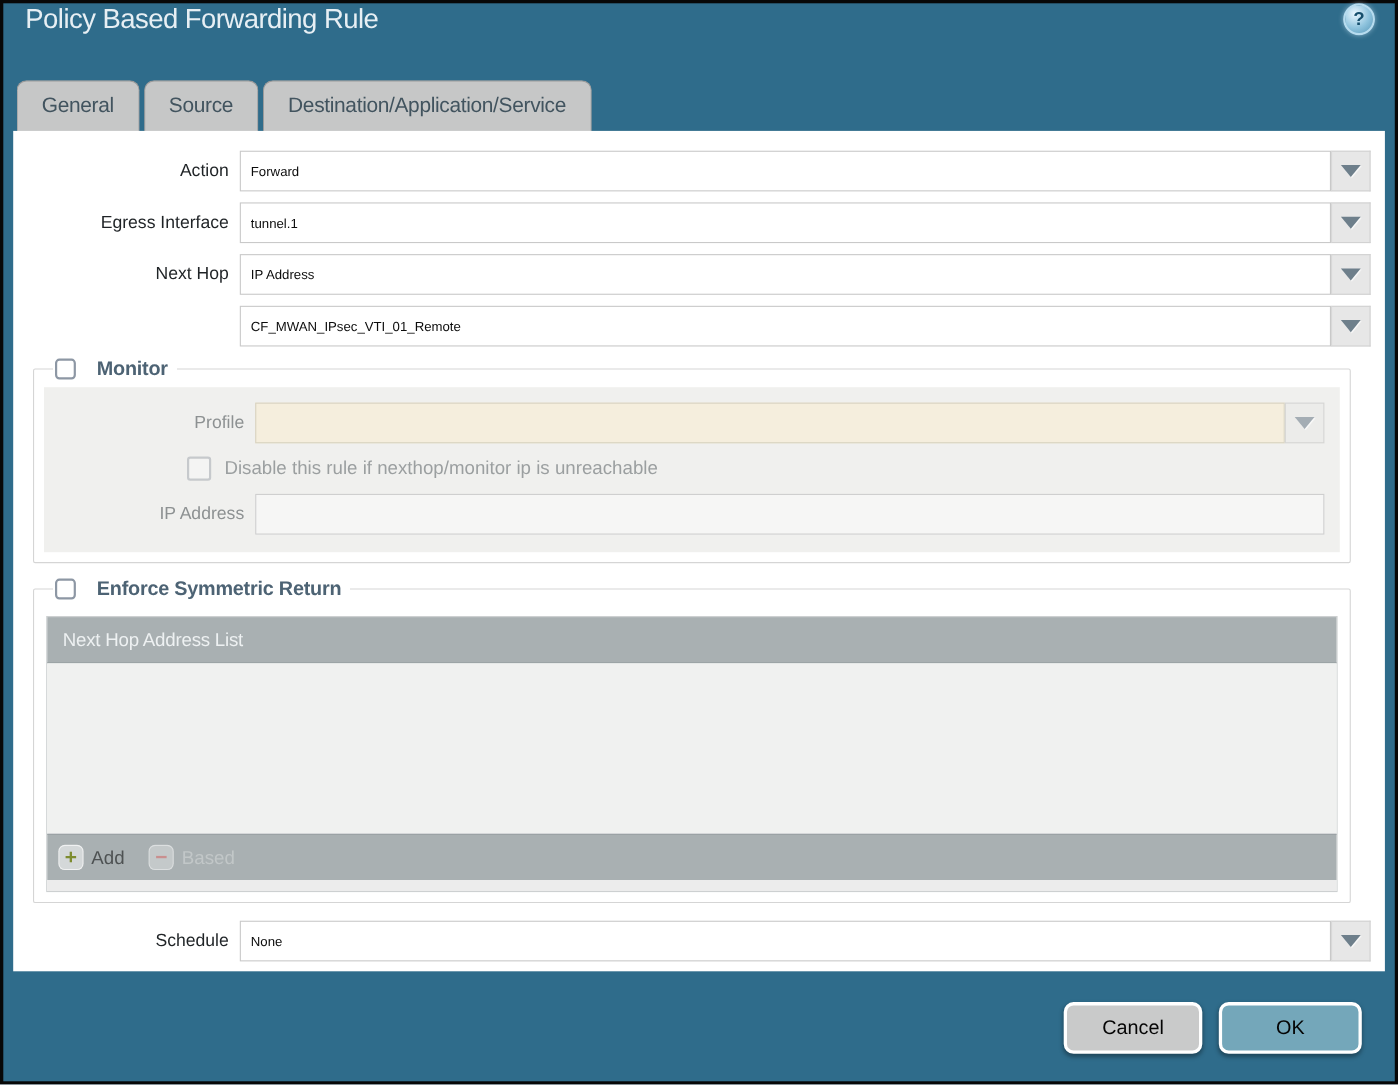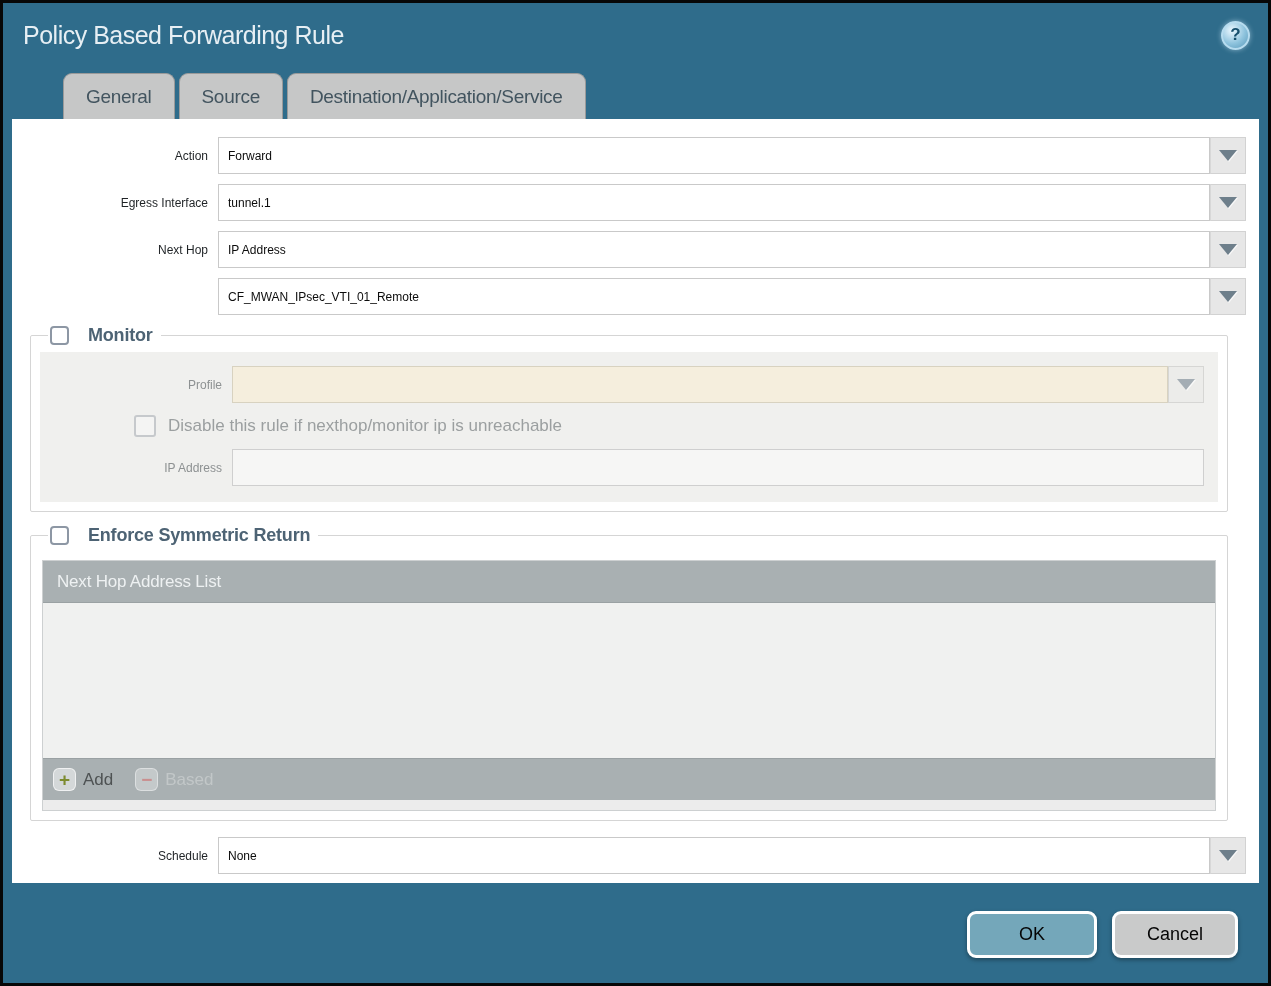--- a/index.html
+++ b/index.html
@@ -6,38 +6,38 @@
   html,body { width:1271px; height:986px; }
   .window {
     width:1271px; height:986px;
     background:#2f6c8b;
     border:3px solid #070707;
     display:flex; flex-direction:column;
   }
   
   .titlebar {
     height:64px; flex:0 0 64px;
-    display:flex; align-items:center; justify-content:space-between;
+    display:flex; align-items:flex-start; justify-content:space-between;
     padding:0 18px 0 20px;
   }
   .title {
     color:#e7eff4; font-size:25px; font-weight:400; letter-spacing:-0.5px;
   }
   .help-badge {
     width:29px; height:29px; border-radius:50%;
     background:radial-gradient(circle at 35% 30%, #eaf7ff, #8ec3dd 55%, #5d9cbd 95%);
     border:2px solid #b7dcef;
     box-shadow:0 0 5px rgba(210,235,250,.55);
     display:flex; align-items:center; justify-content:center;
     color:#164f6d; font-size:17px; font-weight:700; cursor:pointer;
   }
   
   .tabs {
     height:52px; flex:0 0 52px;
-    display:flex; align-items:flex-end; padding-left:12px;margin-left:48px;
+    display:flex; align-items:flex-end; padding-left:12px;
   }
   .tab {
     background:#c6c7c7;
     border:1px solid #9a9a9a; border-bottom:none;
     border-radius:9px 9px 0 0;
     height:46px; margin-right:4px;
     padding:0 22px;
     display:flex; align-items:center;
     font-size:19px; color:#42545f; letter-spacing:-0.3px;
     cursor:pointer; white-space:nowrap;
@@ -49,21 +49,21 @@
   }
   
   .content {
     background:#ffffff; flex:0 0 764px; height:764px;
     margin:0 9px; padding:18px 13px 0 0;
     overflow:hidden;
   }
   .form-row { display:flex; align-items:center; margin-bottom:10px; }
   .form-row .lbl {
     width:206px; flex:0 0 206px; text-align:right; padding-right:10px;
-    font-size:12px; color:#1f2326;
+    font-size:16px; color:#1f2326;
   }
   .field { display:flex; flex:1; }
   .txt {
     flex:1; height:37px; border:1px solid #c9c9c9; background:#fff;
     font-size:12px; color:#0c0c0c; padding:0 9px; outline:none;
   }
   .trigger {
     width:36px; height:37px; flex:0 0 36px;
     background:#e7e7e7; border:1px solid #d2d2d2; border-left:1px solid #d8d8d8;
     display:flex; align-items:center; justify-content:center; cursor:pointer;
@@ -91,21 +91,21 @@
   .legend-txt { font-size:18px; font-weight:700; color:#4d6374; letter-spacing:-0.2px; }
   .panel {
     background:#f0f0ee; padding:14px 14px 16px 14px;
   }
   .panel .form-row { margin-bottom:12px; }
   .panel .form-row:last-child { margin-bottom:0; }
   .panel .lbl { width:178px; flex:0 0 178px; color:#8d9192; }
   .txt.cream { background:#f5eedd; border:1px solid #d8d2c0; }
   .trigger.cream-side { background:#ececea; border-color:#d6d6d4; }
   .txt.disabled { background:#f6f6f5; border:1px solid #cfcfcf; }
-  .disable-row { display:flex; align-items:center; margin:2px 0 12px 80px; gap:12px; }
+  .disable-row { display:flex; align-items:center; margin:2px 0 12px 116px; gap:12px; }
   .cb.dim { width:22px; height:22px; border:2px solid #c6c9cc; border-radius:3px; background:#f4f4f3; }
   .dim-label { font-size:17px; color:#9b9fa0; }
   
   .sym-table { margin:8px 2px 0 2px; border:1px solid #cdd0d1;text-align:right; }
   .tbl-header {
     height:42px; background:#a9b0b2; display:flex; align-items:center;
     padding-left:14px; font-size:17px; color:#eef1f2; letter-spacing:-0.2px;
     border-bottom:1px solid #9aa1a3;
   }
   .tbl-body { height:155px; background:#f0f1f0; }
@@ -257,17 +257,17 @@
         <input class="txt" type="text" value="None" style="">
         <div class="trigger">
           <span class="arrow-dn"></span>
         </div>
       </div>
     </div>
 
   </div>
 
   <div class="footerbar">
+    <button class="btn cancel">Cancel</button>
     <button class="btn ok">OK</button>
-    <button class="btn cancel">Cancel</button>
   </div>
 
 </div>
 
 </body></html>

